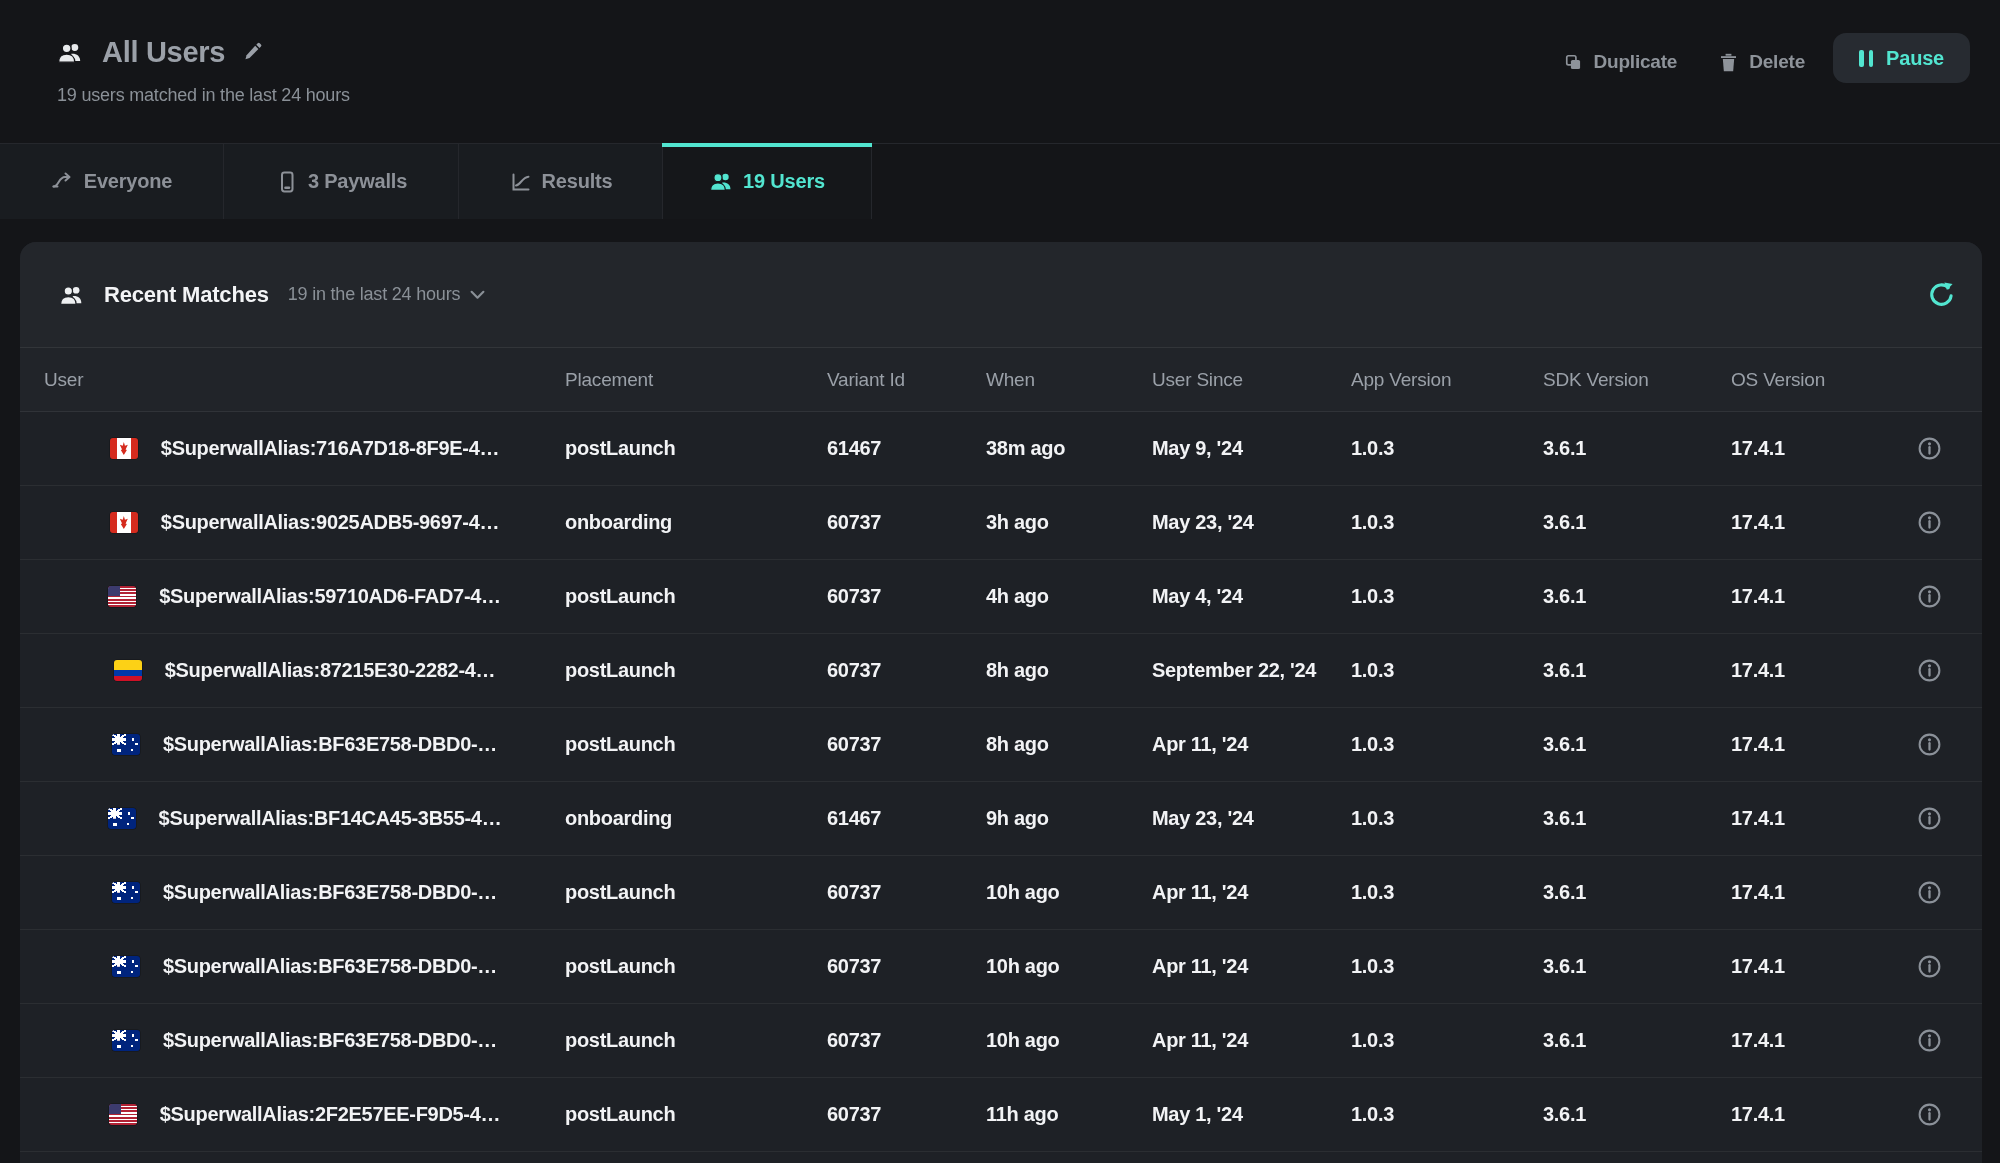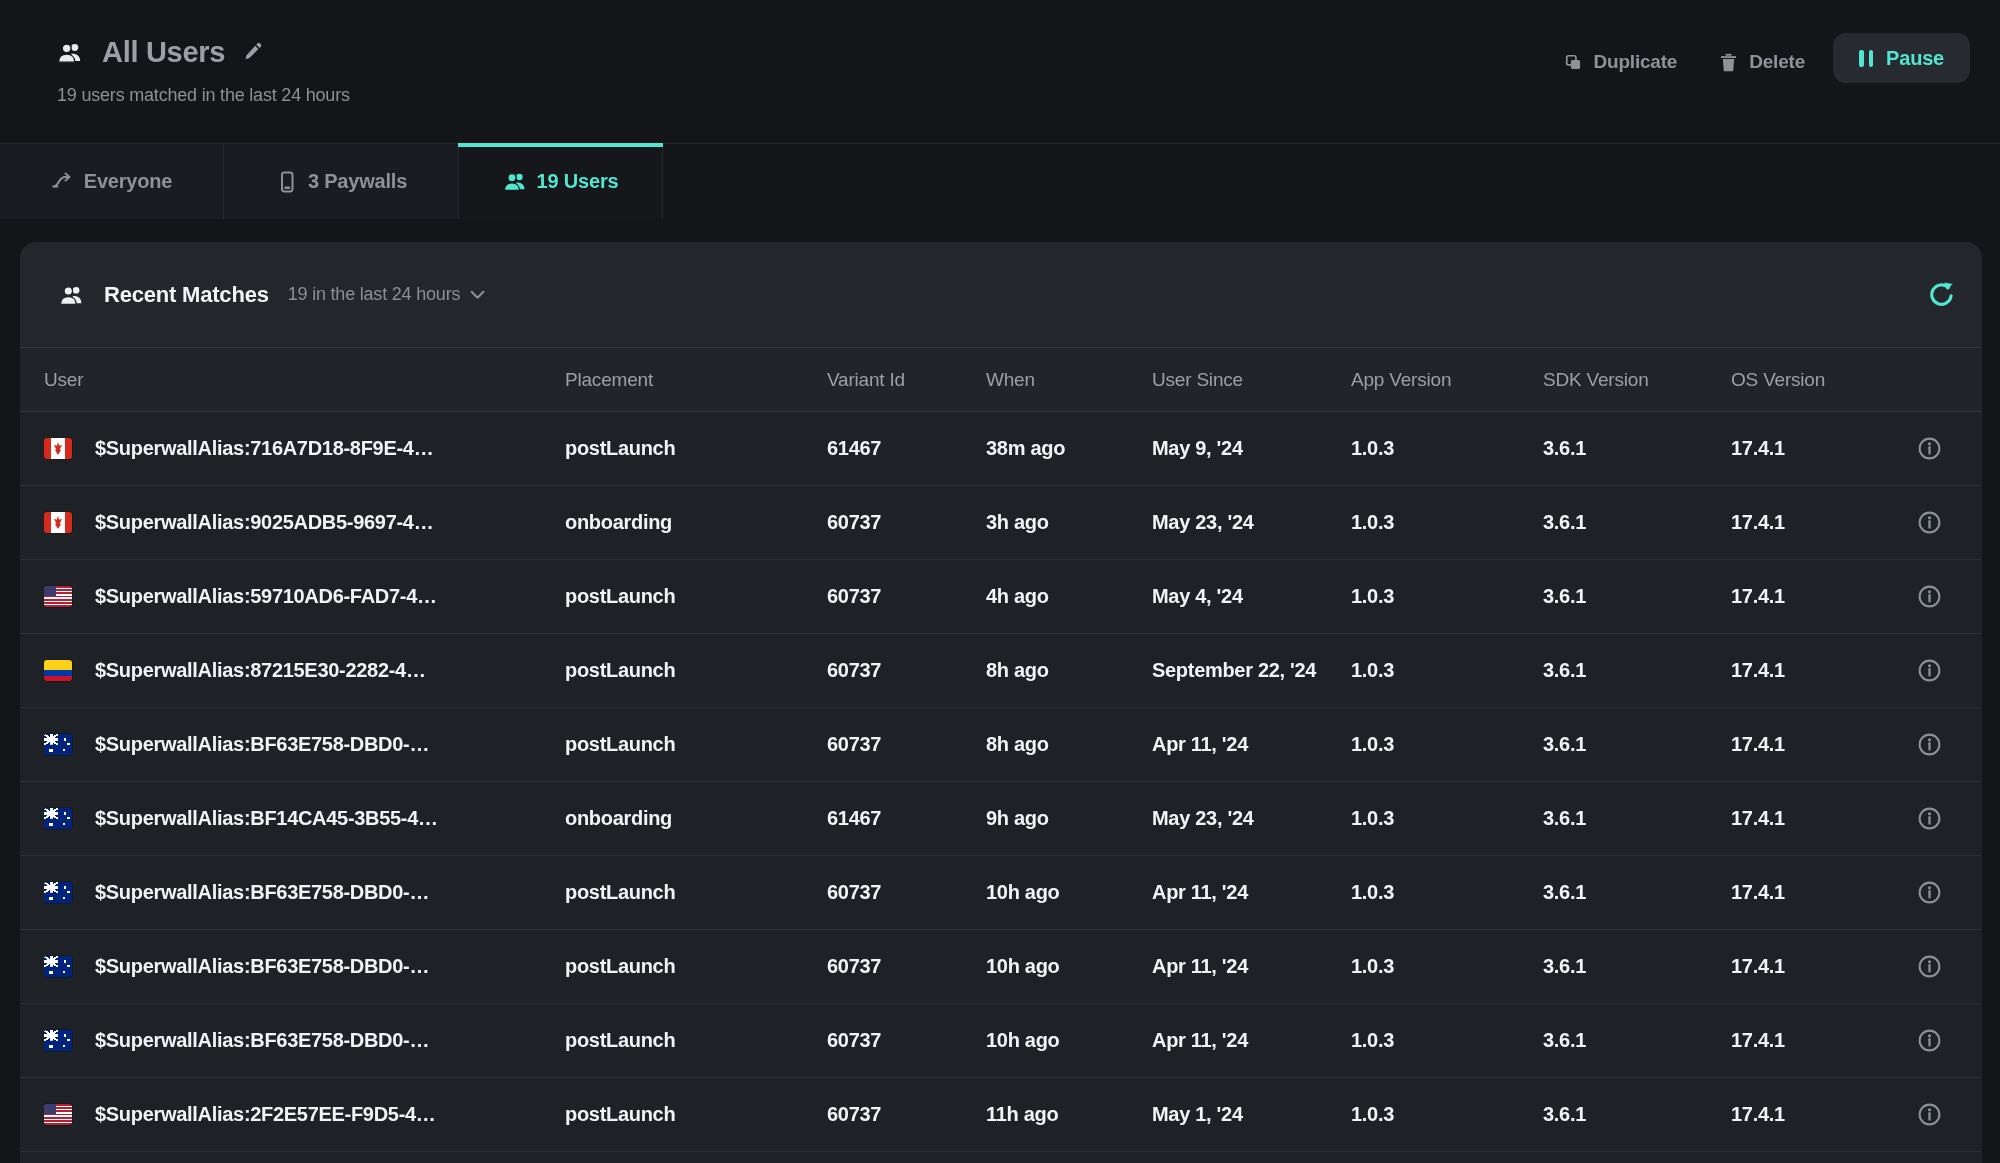--- a/index.html
+++ b/index.html
@@ -45,21 +45,21 @@
                  font-family:inherit;font-size:18px;font-weight:500;color:#8a9097;cursor:pointer;letter-spacing:-.2px;}
   .refresh{margin-left:auto;background:transparent;border:none;padding:0;cursor:pointer;color:#52e5d0;}
   
   .grid-row{display:grid;grid-template-columns:521px 262px 159px 166px 199px 192px 188px 170px 1fr;
             align-items:center;padding:0 24px;box-sizing:border-box;}
   .thead{height:64px;background:#212429;border-bottom:1px solid rgba(255,255,255,.07);
          font-size:19px;font-weight:500;color:#9aa0a8;letter-spacing:-.2px;}
   .trow{height:74px;border-bottom:1px solid rgba(255,255,255,.06);background:#1e2126;
         font-size:20px;font-weight:700;color:#f2f3f5;letter-spacing:-.3px;}
   .trow .cell{white-space:nowrap;overflow:hidden;}
-  .user-cell{display:flex;align-items:center;gap:23px;overflow:hidden;}
+  .user-cell{display:flex;align-items:center;gap:23px;overflow:hidden;justify-content:center;}
   .info-cell{display:flex;justify-content:center;}
   .info-btn{background:transparent;border:none;padding:0;cursor:pointer;color:#8b9199;}
   
   .flag{position:relative;flex:none;width:28px;height:21px;border-radius:3px;overflow:hidden;box-shadow:0 0 0 .5px rgba(0,0,0,.4);}
   .flag-CA{background:linear-gradient(90deg,#d52b1e 0 25%,#fff 25% 75%,#d52b1e 75%);}
   .flag-CA::after{content:"";position:absolute;left:10px;top:4px;width:8px;height:13px;background:#d52b1e;
                   clip-path:polygon(50% 0,64% 28%,100% 22%,72% 58%,88% 62%,50% 100%,12% 62%,28% 58%,0 22%,36% 28%);}
   .flag-US{background:repeating-linear-gradient(180deg,#b22234 0 1.62px,#fff 1.62px 3.23px);}
   .flag-US::after{content:"";position:absolute;left:0;top:0;width:12px;height:9.7px;background:#3c3b6e;}
   .flag-CO{background:linear-gradient(180deg,#fcd116 0 50%,#0038a8 50% 75%,#ce1126 75%);}
@@ -148,20 +148,29 @@
     </button>
     <button class="tab">
       <span>
         <svg width="24" height="24" viewBox="0 0 24 24" fill="none" stroke="currentColor" stroke-width="2">
           <rect x="7" y="2.5" width="10.5" height="19" rx="2.4"></rect>
           <path d="M10.5 17.8h3.5" stroke-linecap="round" stroke-width="2.6"></path>
         </svg>
       </span>
       <span>3 Paywalls</span>
     </button>
+    <button class="tab">
+      <span>
+        <svg width="24" height="24" viewBox="0 0 24 24" fill="none" stroke="currentColor" stroke-width="2" stroke-linecap="round">
+          <path d="M4.5 4.5v15h15"></path>
+          <path d="M7 15.5c4.5-.5 6-8 12.5-8.8"></path>
+        </svg>
+      </span>
+      <span>Results</span>
+    </button>
     <button class="tab active">
       <span>
         <svg width="25" height="25" viewBox="0 0 24 24" fill="currentColor">
           <circle cx="15.8" cy="7.6" r="3.1"></circle>
           <path d="M12.6 13.1c4.5-.5 8 1.8 8 6.4h-5.8z"></path>
           <circle cx="8.6" cy="8.3" r="3.9" stroke="#15171a" stroke-width="1.2"></circle>
           <path d="M1.4 20.6c0-4.7 3.2-7.2 7.2-7.2s7.2 2.5 7.2 7.2z" stroke="#15171a" stroke-width="1.2"></path>
         </svg>
       </span>
       <span>19 Users</span>

